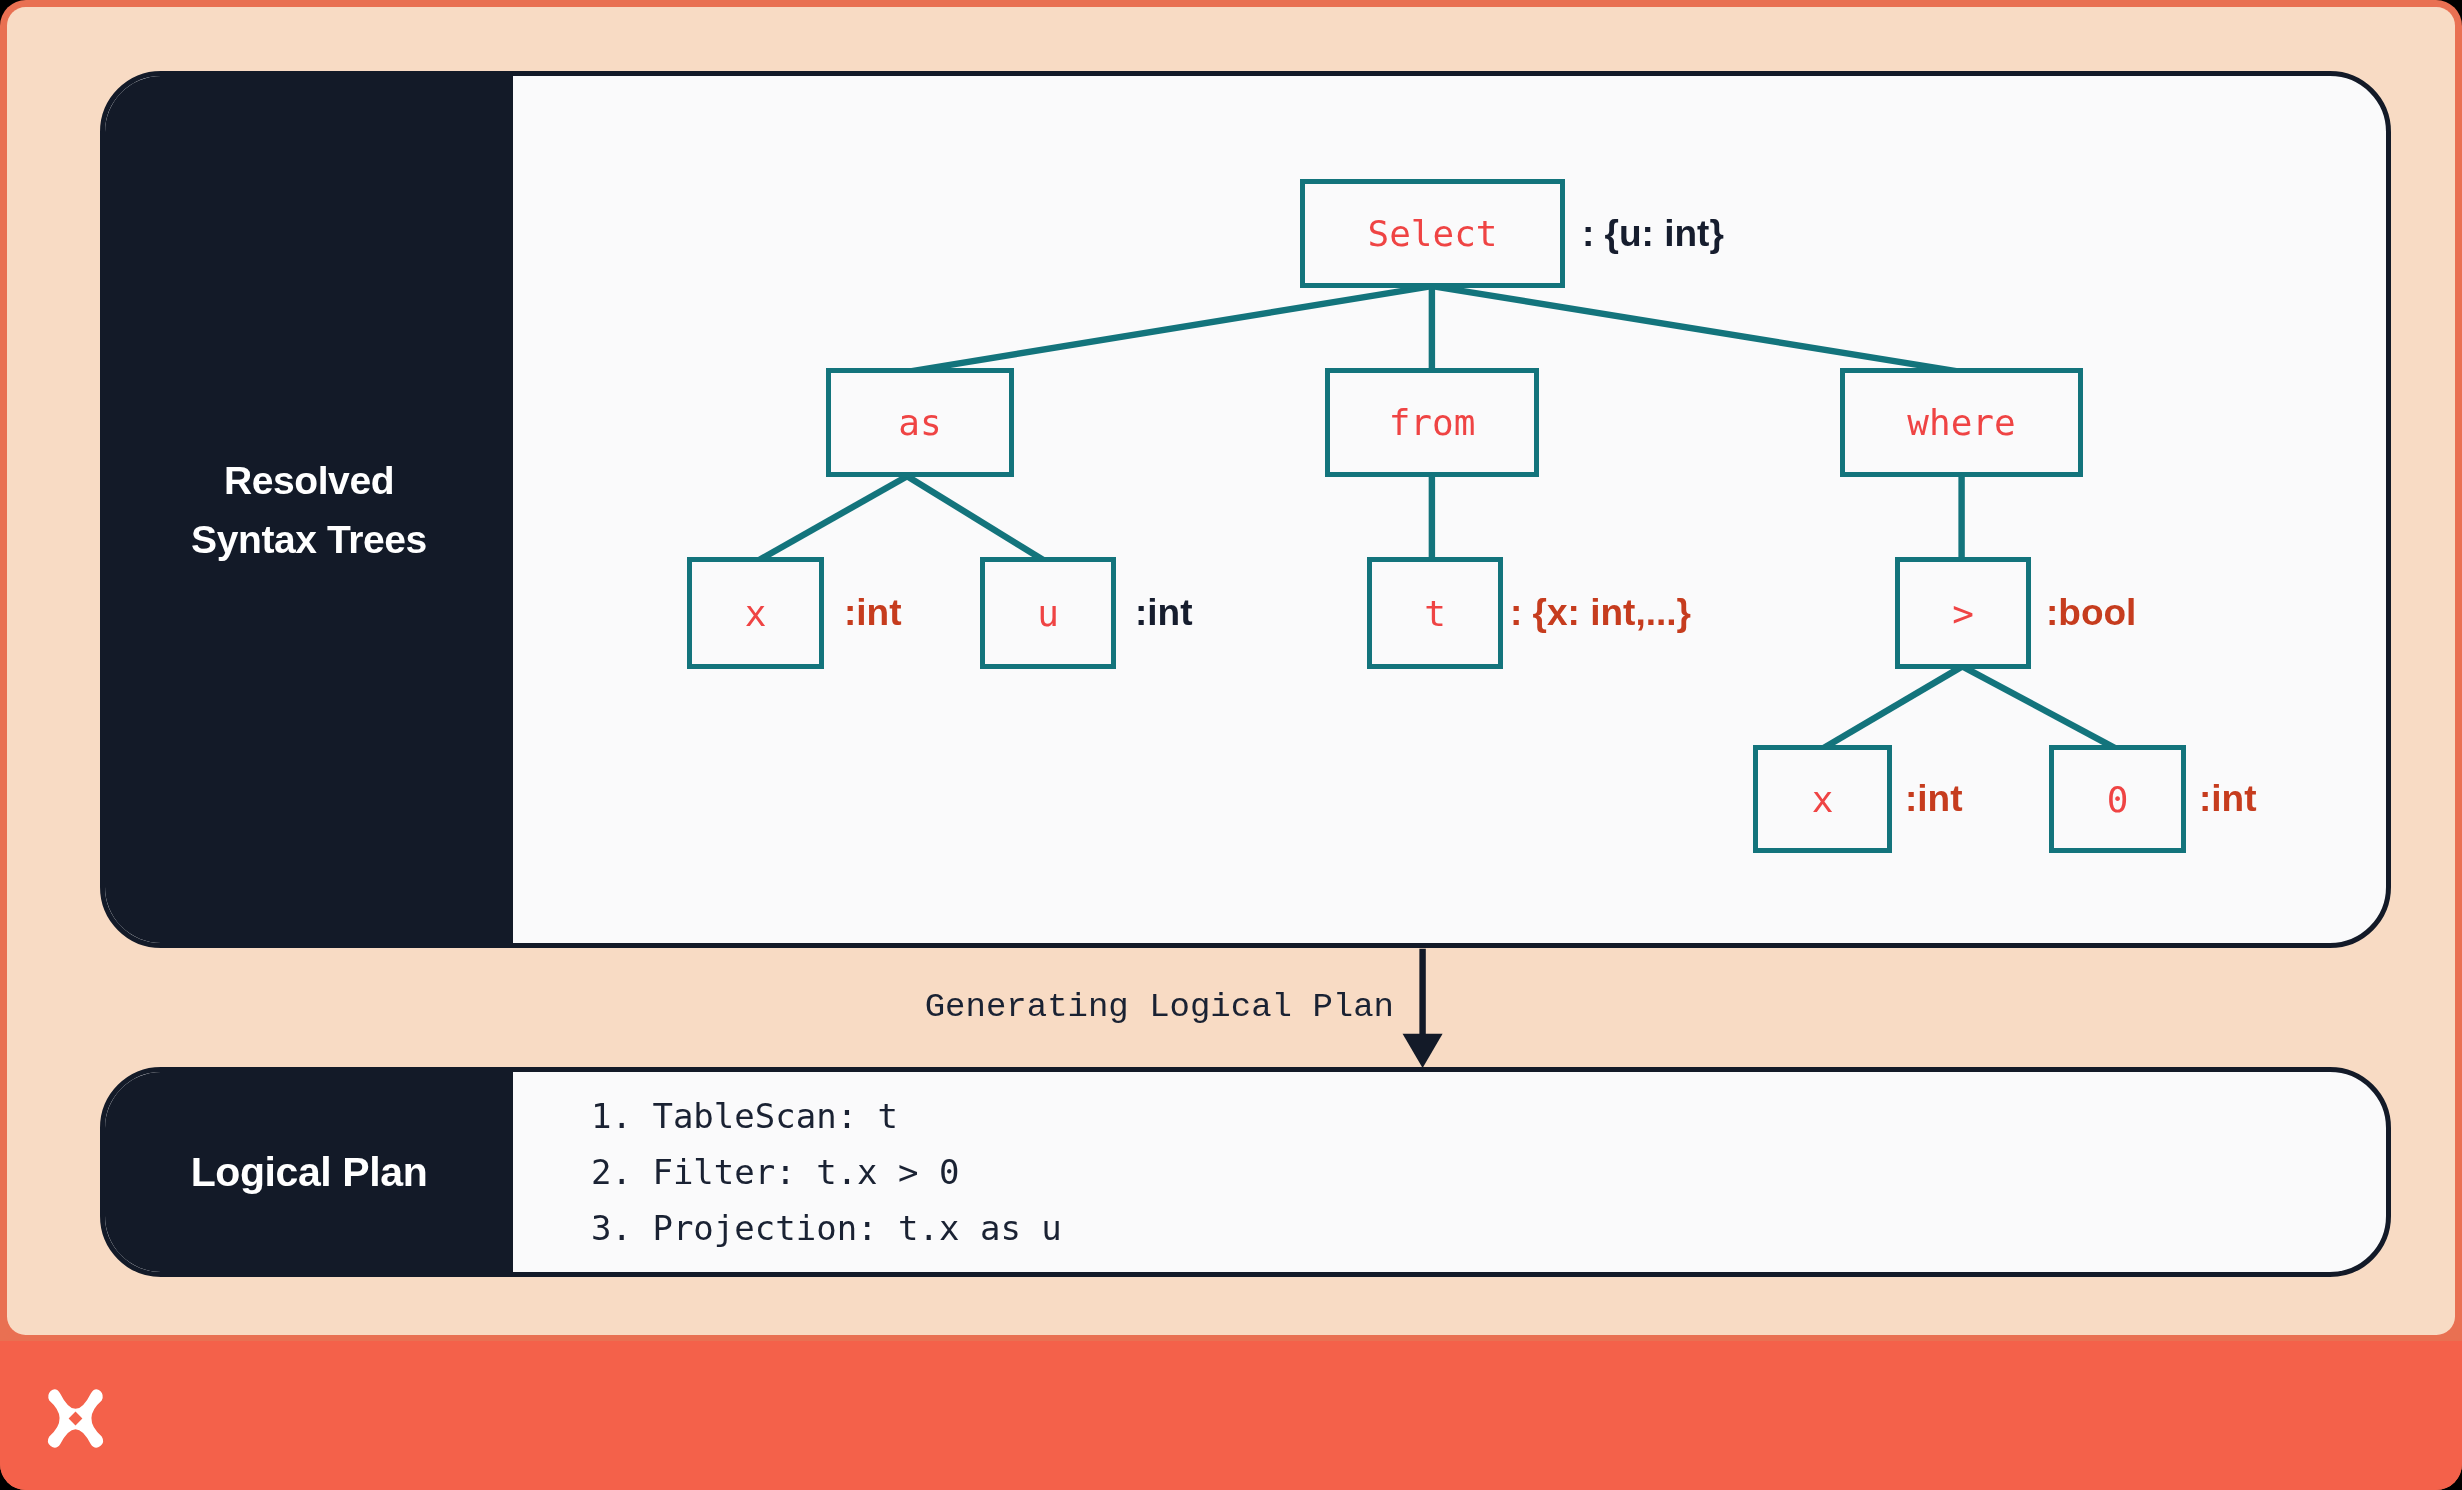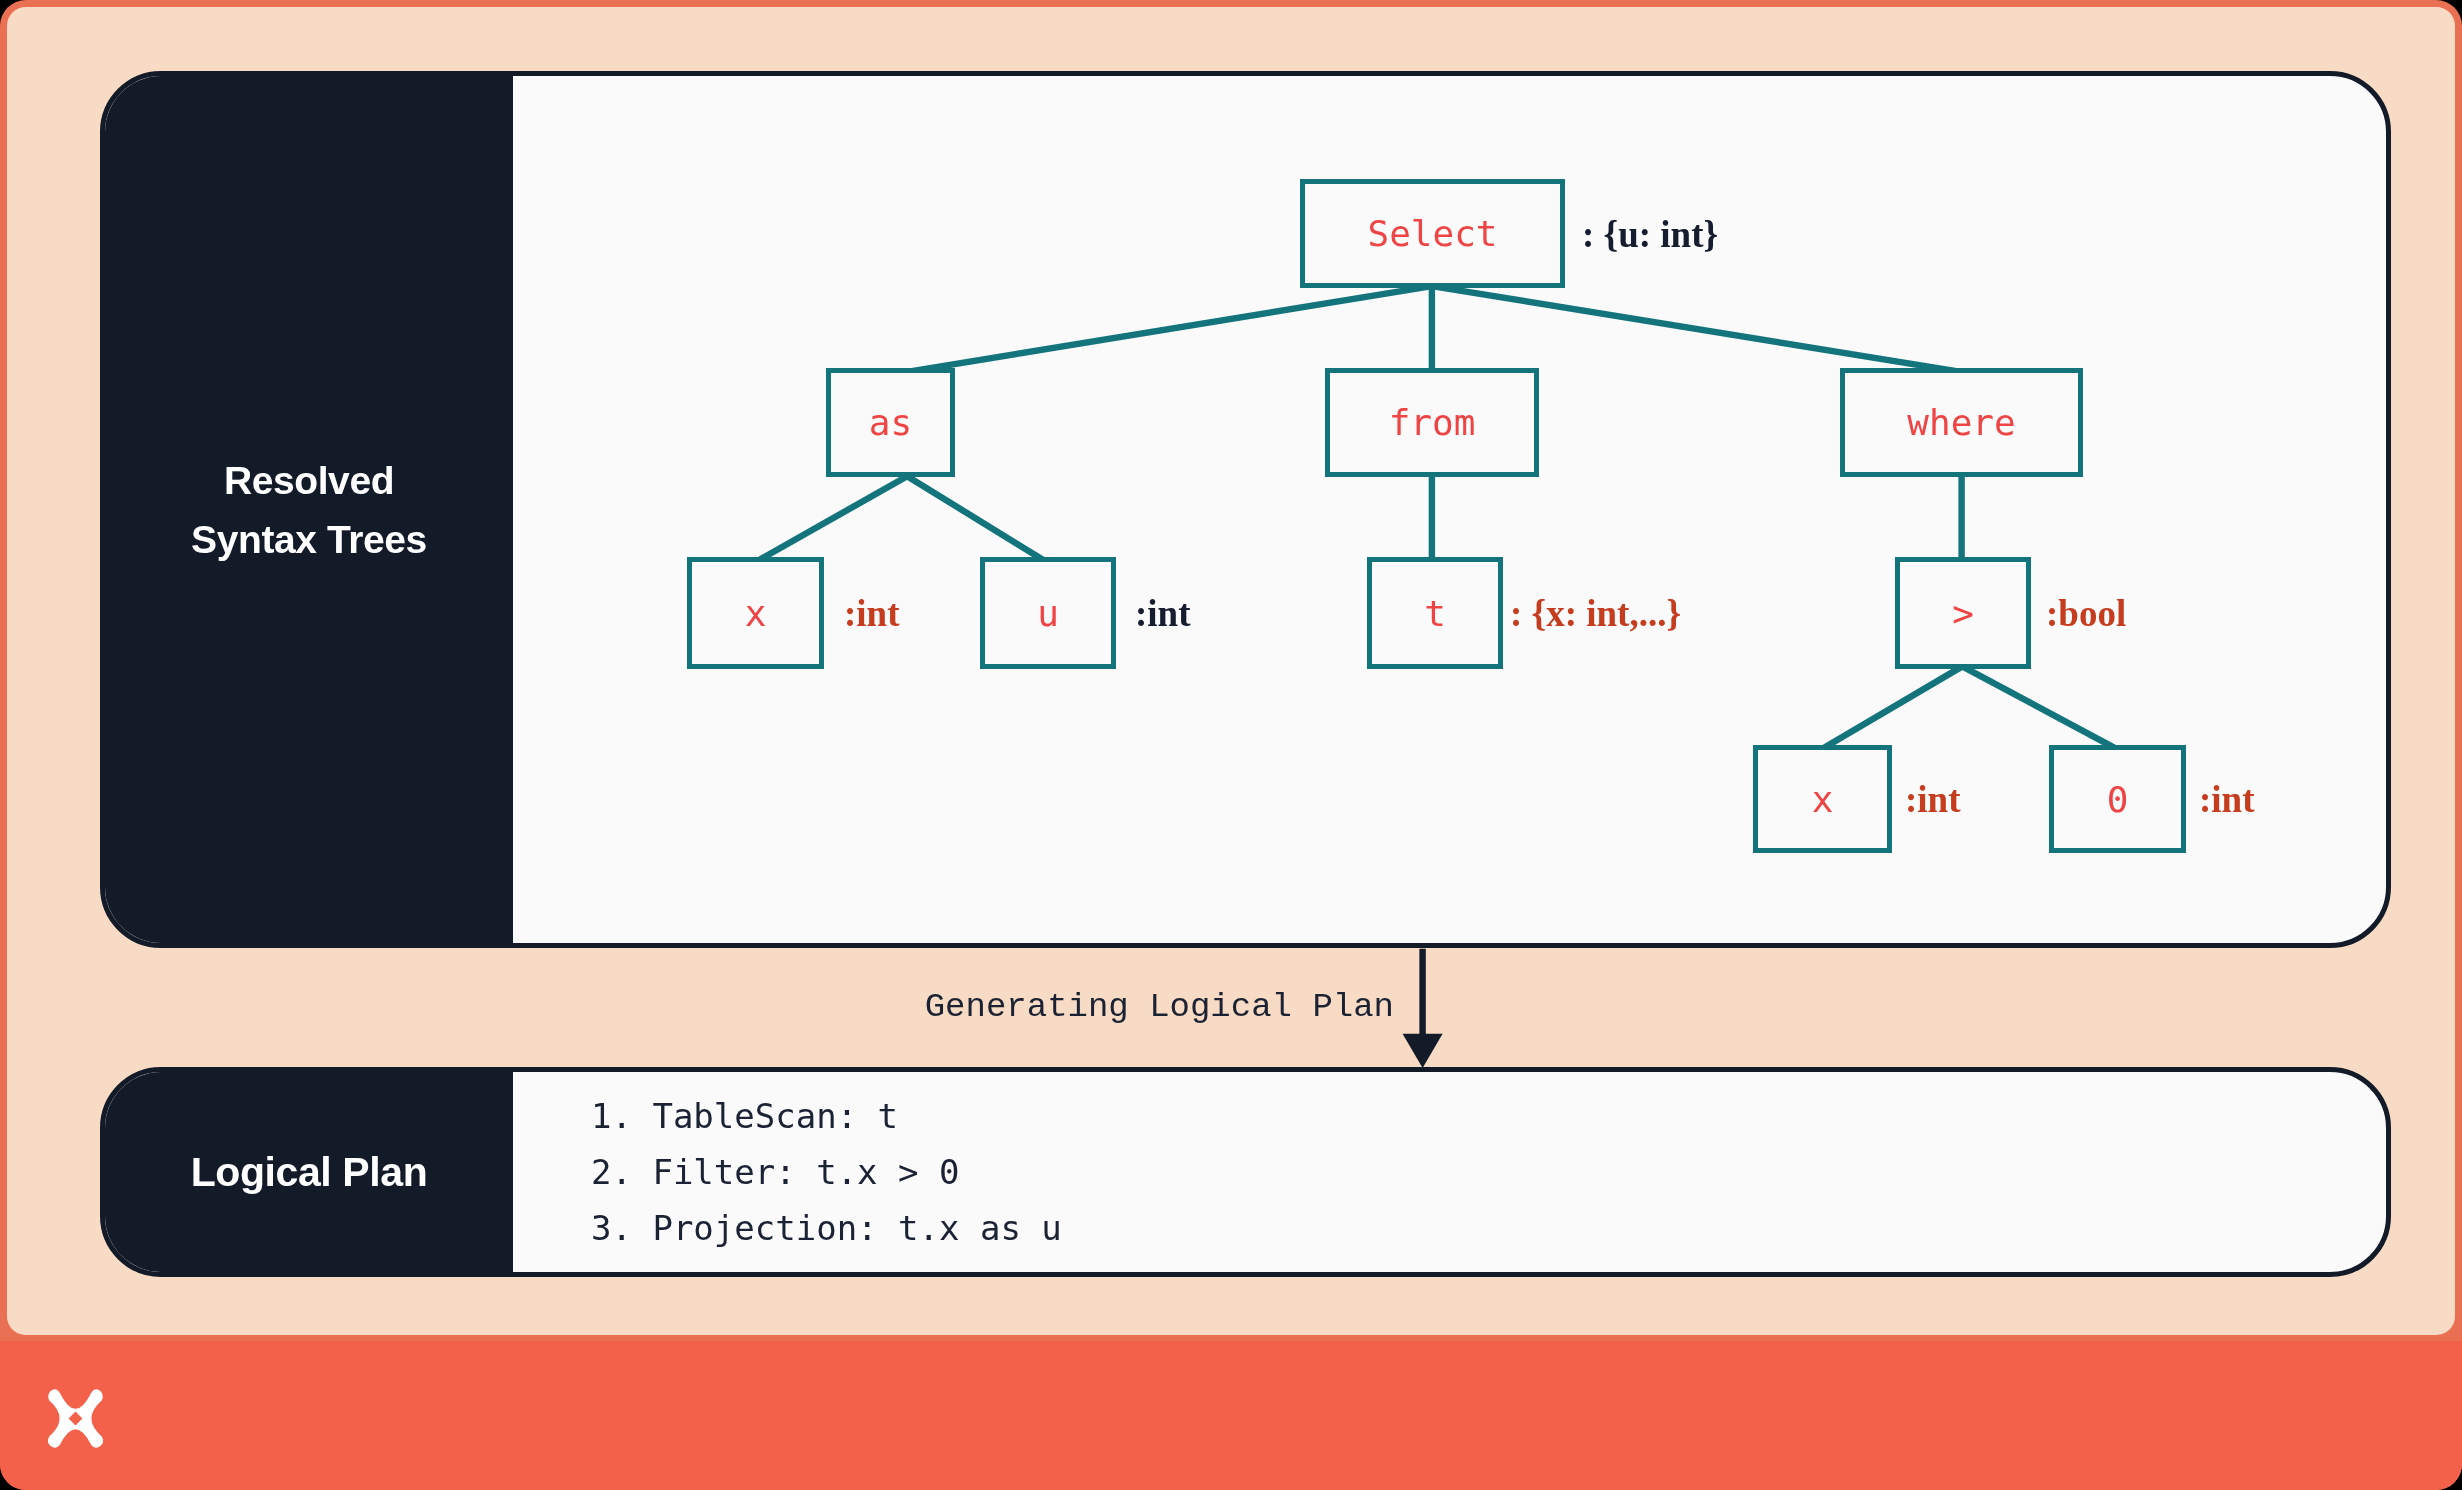--- a/index.html
+++ b/index.html
@@ -15,21 +15,21 @@
   .labelcol{position:absolute;left:0;top:0;bottom:0;width:408px;background:#131A28;
             display:flex;flex-direction:column;align-items:center;justify-content:center;}
   .labelcol .line{color:#FFFFFF;font-weight:bold;font-size:39px;line-height:59px;letter-spacing:-0.4px;}
   .panel2 .labelcol .line{font-size:41px;}
 
   svg.overlay{position:absolute;left:0;top:0;z-index:2;pointer-events:none;}
 
   .node{position:absolute;background:#FAFAFB;border:5.7px solid #13747C;box-sizing:border-box;
         display:flex;align-items:center;justify-content:center;z-index:3;}
   .node span{font-family:"DejaVu Sans Mono", monospace;font-size:36px;color:#ef4444;}
-  .ann{position:absolute;transform:translateY(-50%);font-family:Liberation Serif, serif;
+  .ann{position:absolute;transform:translateY(-50%);font-family:Liberation Sans, sans-serif;
        font-weight:bold;font-size:37px;white-space:pre;z-index:3;}
   .ann.red{color:#C63C1E;}
   .ann.navy{color:#161D2E;}
 
   .genlabel{position:absolute;right:1068px;top:1007px;transform:translateY(-50%);
             font-family:Liberation Mono, monospace;font-size:34px;color:#1A2233;z-index:3;white-space:pre;}
 
   .steps{position:absolute;left:486px;top:0;bottom:0;display:flex;flex-direction:column;
          justify-content:center;row-gap:15.7px;}
   .steps .step{font-family:"DejaVu Sans Mono", monospace;font-size:34px;color:#1A2233;white-space:pre;}
@@ -79,21 +79,21 @@
       <line x1="1990" y1="1327" x2="1990" y2="1452" stroke="#131A28" stroke-width="9"></line>
       <polygon points="1990,1494 1962,1446 2018,1446" fill="#131A28"></polygon>
     </g>
   </svg>
 
   <div class="node" style="left:1300px;top:179px;width:265px;height:109px">
       <span>Select</span>
     </div>
   <div class="ann navy" style="left:1582px;top:234px">: {u: int}</div>
 
-  <div class="node" style="left:826px;top:368px;width:129px;height:109px">
+  <div class="node" style="left:826px;top:368px;width:188px;height:109px">
       <span>as</span>
     </div>
   <div class="node" style="left:1325px;top:368px;width:214px;height:109px">
       <span>from</span>
     </div>
   <div class="node" style="left:1840px;top:368px;width:243px;height:109px">
       <span>where</span>
     </div>
 
   <div class="node" style="left:687px;top:557px;width:137px;height:112px">

